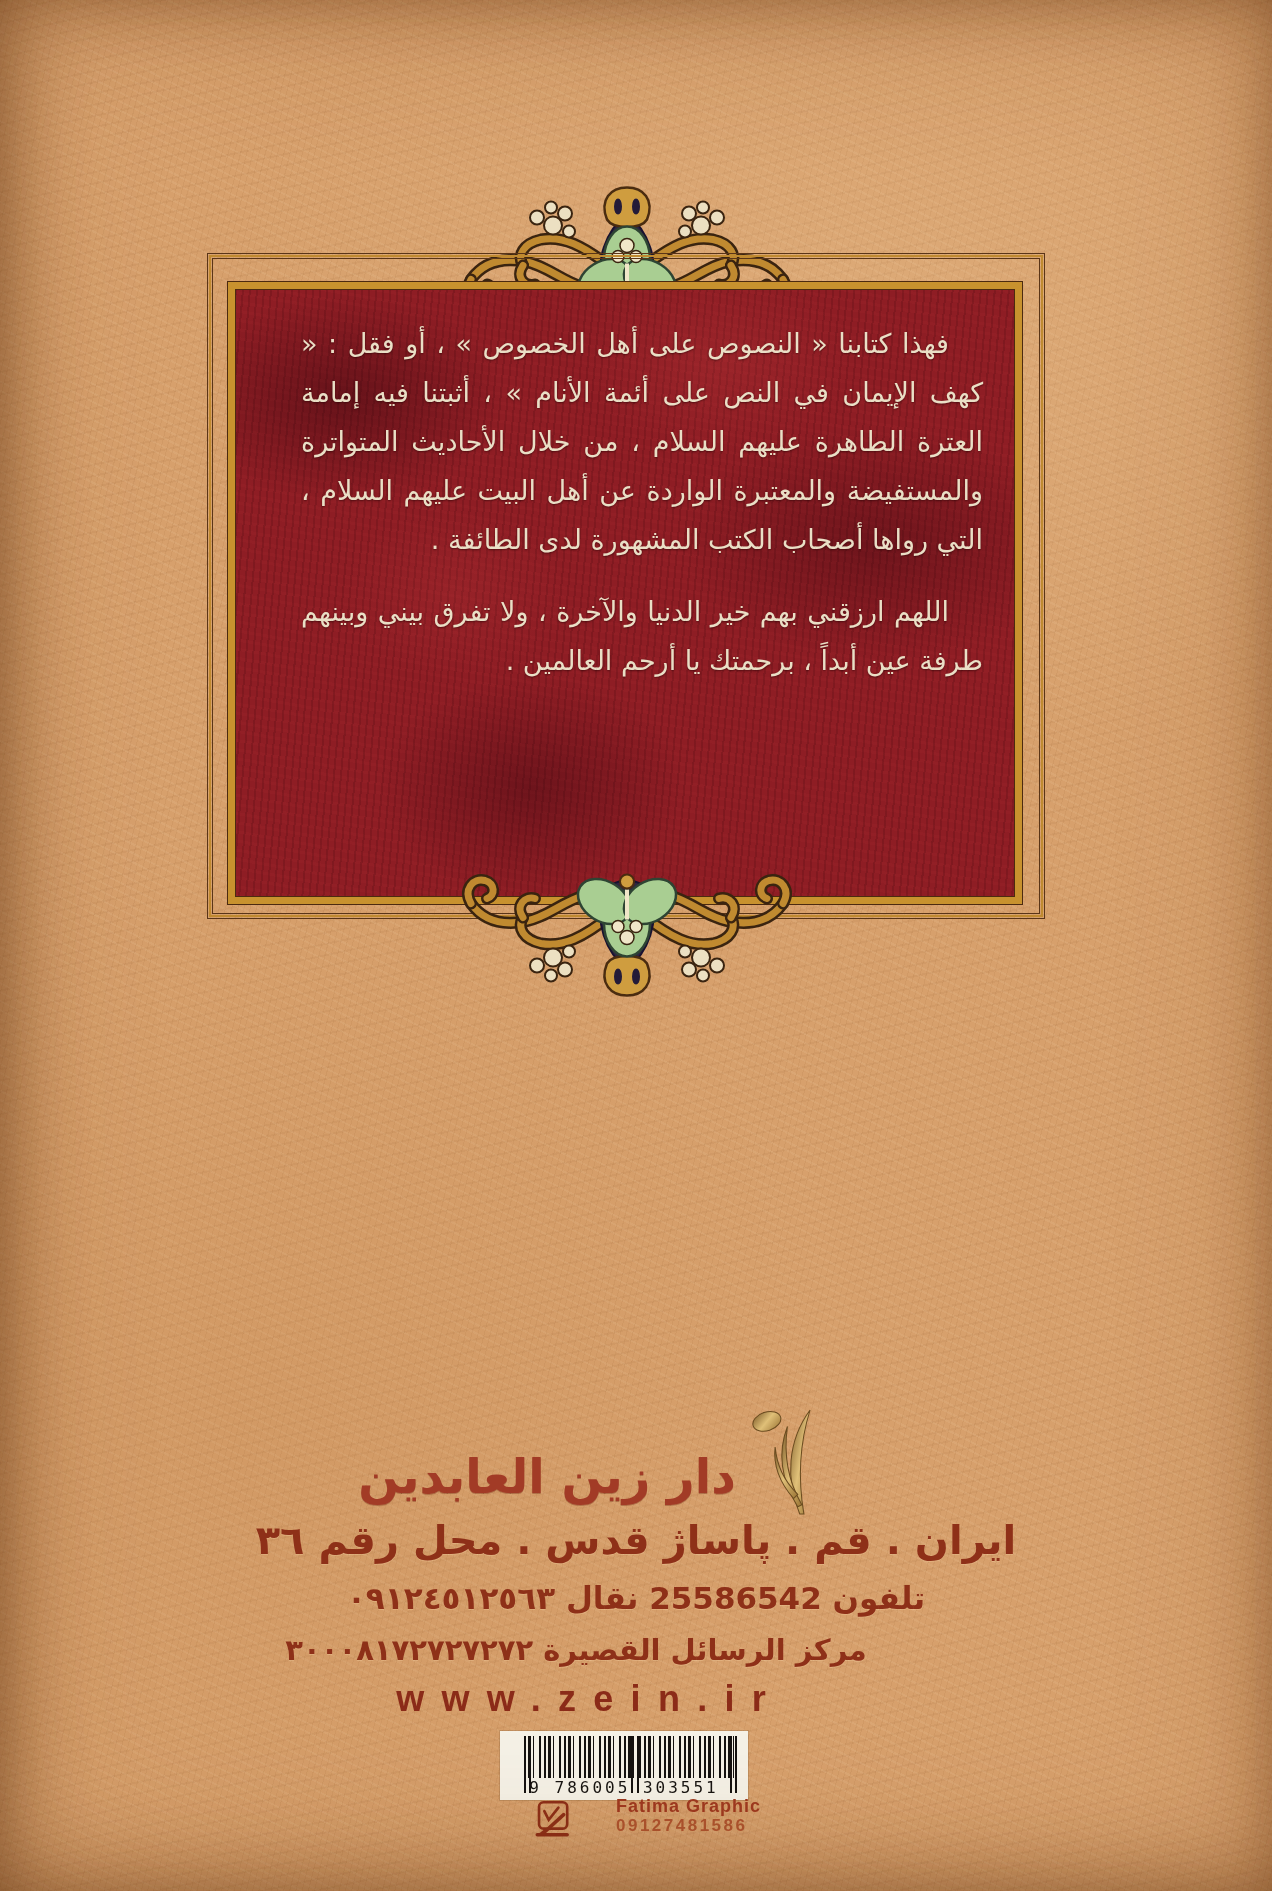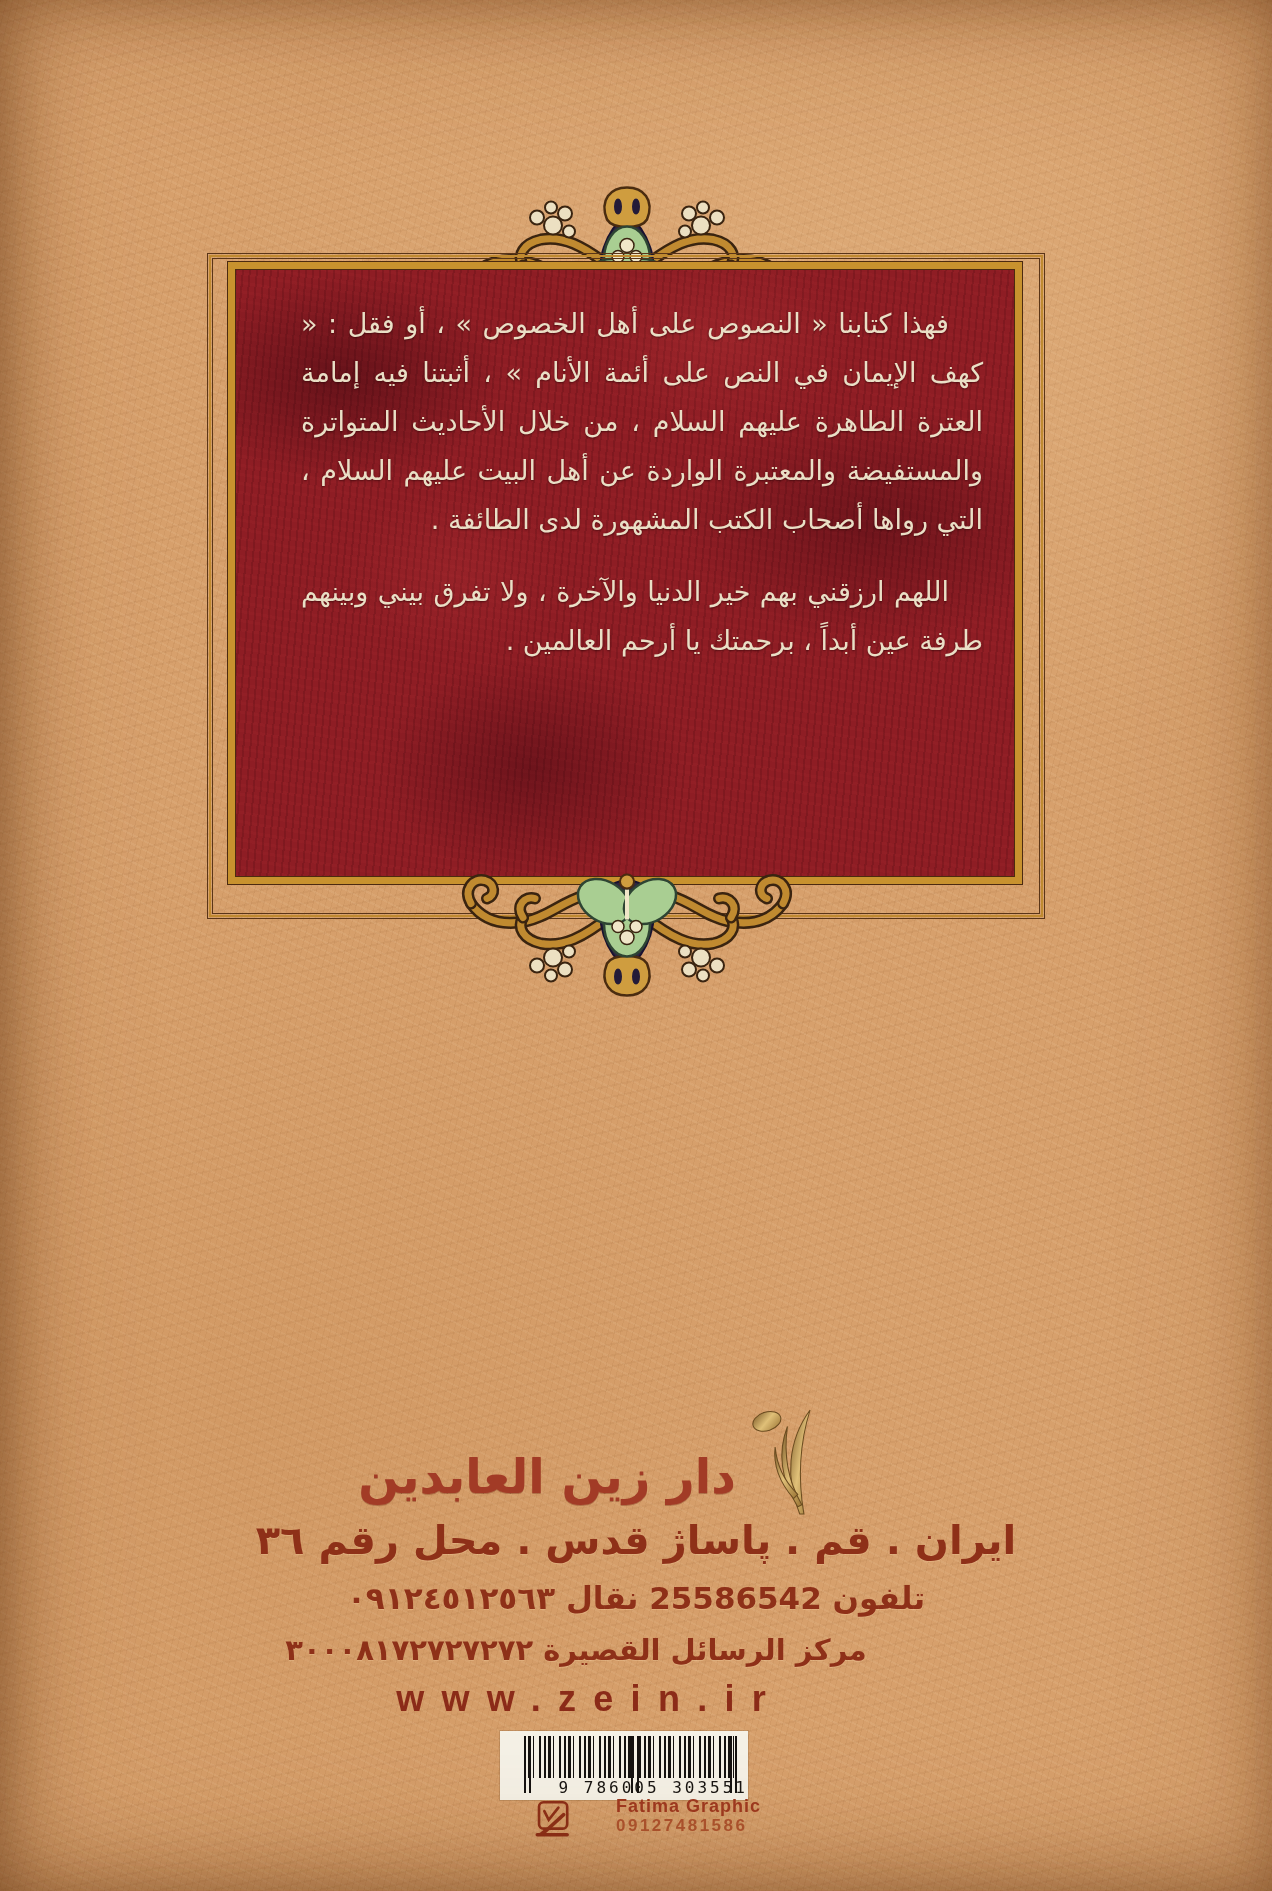--- a/index.html
+++ b/index.html
@@ -22,21 +22,21 @@
                 inset 34px 0 80px -30px rgba(96,52,18,.42),
                 inset -22px 0 70px -34px rgba(96,52,18,.28),
                 inset 0 -34px 90px -34px rgba(96,52,18,.30),
                 inset 0 26px 70px -34px rgba(96,52,18,.22);}
 
   
   .frame-outer{position:absolute;left:207px;top:253px;width:836px;height:664px;
     border:1px solid #5a3517;}
   .frame-outer::before{content:'';position:absolute;inset:1px;border:2px solid #c08a30;}
   .frame-outer::after{content:'';position:absolute;inset:4px;border:1px solid #5a3517;}
-  .frame-gold{position:absolute;left:228px;top:262px;width:794px;height:622px;
+  .frame-gold{position:absolute;left:228px;top:282px;width:794px;height:622px;
     box-sizing:border-box;border:7px solid #c8922e;
     box-shadow:0 0 0 1px #4c2a10, inset 0 0 0 1px #4c2a10;
     background:
       radial-gradient(230px 150px at 14% 18%, rgba(35,0,8,.38), transparent 70%),
       radial-gradient(280px 170px at 82% 42%, rgba(35,0,8,.30), transparent 70%),
       radial-gradient(220px 160px at 38% 82%, rgba(40,0,10,.32), transparent 70%),
       radial-gradient(190px 130px at 62% 12%, rgba(196,62,62,.22), transparent 70%),
       radial-gradient(160px 120px at 28% 50%, rgba(196,62,62,.16), transparent 70%),
       repeating-linear-gradient(95deg, rgba(60,5,10,.18) 0 2px, transparent 2px 7px),
       repeating-linear-gradient(10deg, rgba(175,45,50,.12) 0 3px, transparent 3px 9px),
@@ -84,21 +84,21 @@
     background:#f5f1e6;box-shadow:0 0 0 1px rgba(70,40,15,.15);}
   .bars{position:absolute;left:24px;right:12px;top:5px;height:42px;
     background:repeating-linear-gradient(90deg,
       #151210 0 2px, transparent 2px 4px,
       #151210 4px 7px, transparent 7px 9px,
       #151210 9px 10px, transparent 10px 15px,
       #151210 15px 17px, transparent 17px 20px);}
   .guard{position:absolute;top:5px;width:2px;height:57px;background:#151210;}
   .g1{left:24px;} .g2{left:29px;} .g3{left:131px;} .g4{left:137px;}
   .g5{left:230px;} .g6{left:235px;}
-  .digits{position:absolute;left:0;right:0;top:47px;text-align:right;
+  .digits{position:absolute;left:0;right:0;top:47px;text-align:center;
     font-family:"DejaVu Sans Mono",monospace;font-size:16px;letter-spacing:3px;
     color:#171411;}
 
   
   .credit{position:absolute;top:1797px;left:0;width:100%;
     display:flex;justify-content:center;align-items:flex-start;gap:8px;
     transform:translateX(10px);}
   .credit-mark{width:46px;height:44px;}
   .credit-text{font-family:Liberation Sans, sans-serif;line-height:19px;margin-left:31px;}
   .credit-studio{font-size:18px;font-weight:bold;color:#a03a20;letter-spacing:1px;}

